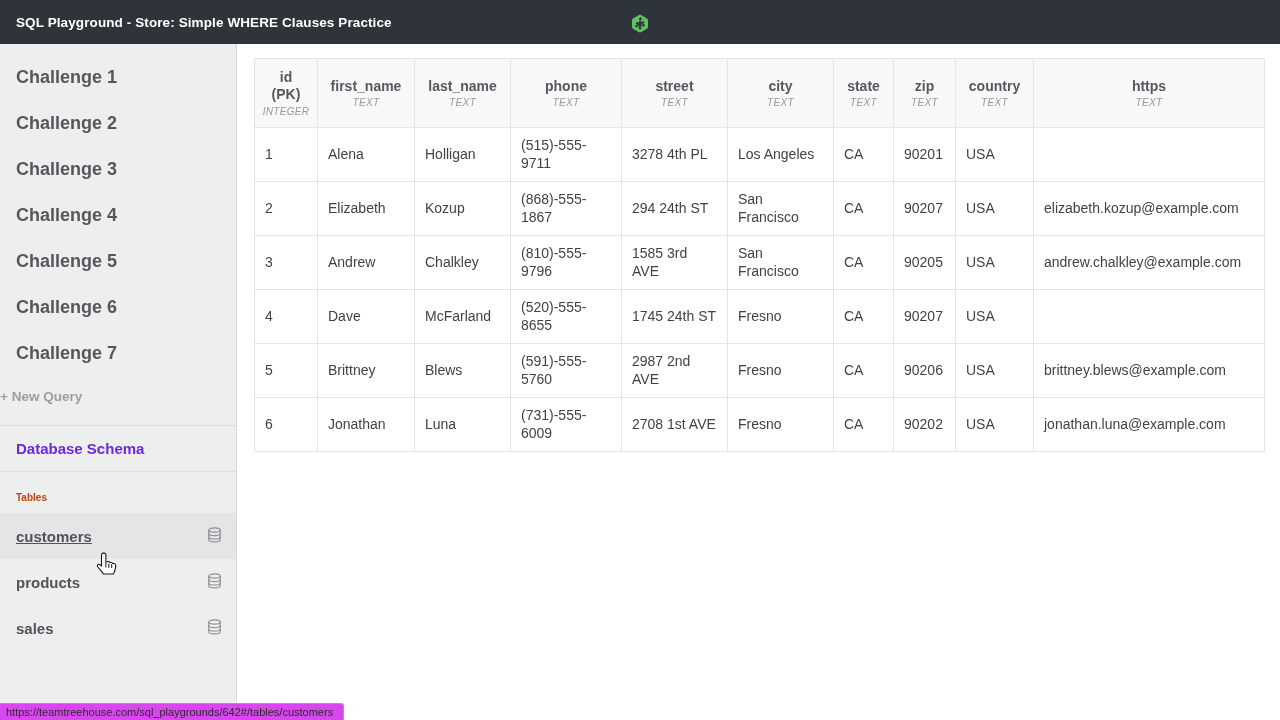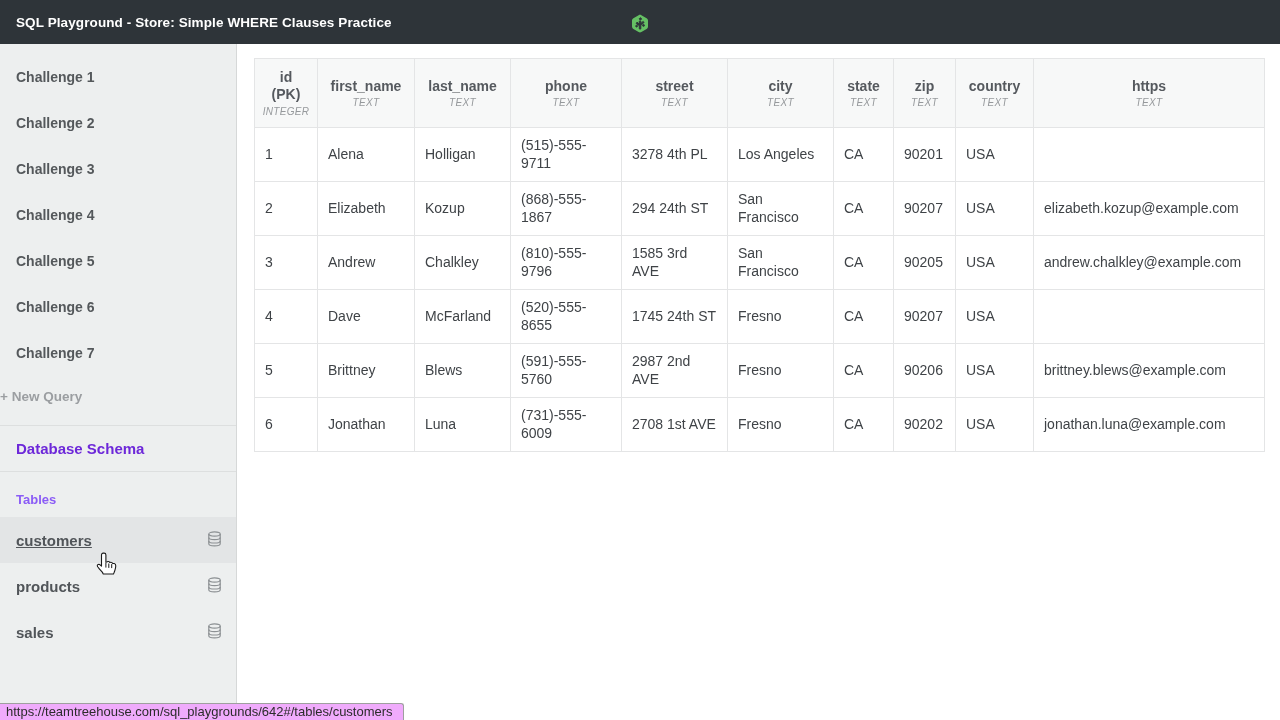--- a/index.html
+++ b/index.html
@@ -23,34 +23,34 @@
   
   .layout { display: flex; height: 672px; }
 
   
   .sidebar {
     width: 237px; min-width: 237px; background: #edefef;
     border-right: 1px solid #d6d8d8; position: relative;
   }
   .challenge-item {
     height: 46px; display: flex; align-items: center; padding-left: 16px;
-    font-weight: bold; font-size: 14px; color: #54585b; cursor: pointer;
+    font-weight: bold; font-size: 18px; color: #54585b; cursor: pointer;
   }
   #challenge-list { padding-top: 10px; }
   .new-query {
     height: 40px; display: flex; align-items: center; 
     font-weight: bold; font-size: 13.5px; color: #9b9ea1; cursor: pointer;
   }
   .side-divider { border-top: 1px solid #dddfdf; margin-top: 9px; }
   .schema-header {
     height: 45px; display: flex; align-items: center; padding-left: 16px;
     font-weight: bold; font-size: 15px; color: #6d28d9; cursor: pointer;
   }
   .tables-label {
-    margin: 20px 0 10px 16px; font-weight: bold; font-size: 13px; color: #8b5cf6;
+    margin: 20px 0 10px 16px; font-weight: bold; font-size: 10px; color: #c2410c;
   }
   .table-item {
     height: 46px; display: flex; align-items: center; justify-content: space-between;
     padding: 0 14px 0 16px; font-weight: bold; font-size: 15px; color: #515559;
     cursor: pointer;
   }
   .table-item.active { background: #e3e5e6; text-decoration: underline; }
   .db-icon { display: inline-flex; }
 
   
@@ -69,23 +69,23 @@
   .col-type { font-style: italic; font-size: 10px; color: #96999c; margin-top: 3px; letter-spacing: .3px; }
   .datagrid td {
     height: 54px; vertical-align: middle; padding: 4px 10px; line-height: 1.22;
     background: #ffffff; word-wrap: break-word;
   }
 
   
   .statusbar {
     position: absolute; left: 0; bottom: 0; height: 17px;
     display: inline-flex; align-items: center;
-    background: #f0abfc; border: 1px solid #9f9f9f; border-left: none; border-bottom: none;
+    background: #d946ef; border: 1px solid #9f9f9f; border-left: none; border-bottom: none;
     border-top-right-radius: 3px; padding: 0 10px 1px 6px;
-    font-size: 13px; color: #2b2b2b; white-space: nowrap;
+    font-size: 11px; color: #2b2b2b; white-space: nowrap;
   }
 
   
   .cursor { position: absolute; left: 96px; top: 551px; z-index: 50; pointer-events: none; }
 </style>
 </head>
 <body>
 
 <div class="titlebar">
   <span class="title">SQL Playground - Store: Simple WHERE Clauses Practice</span>

